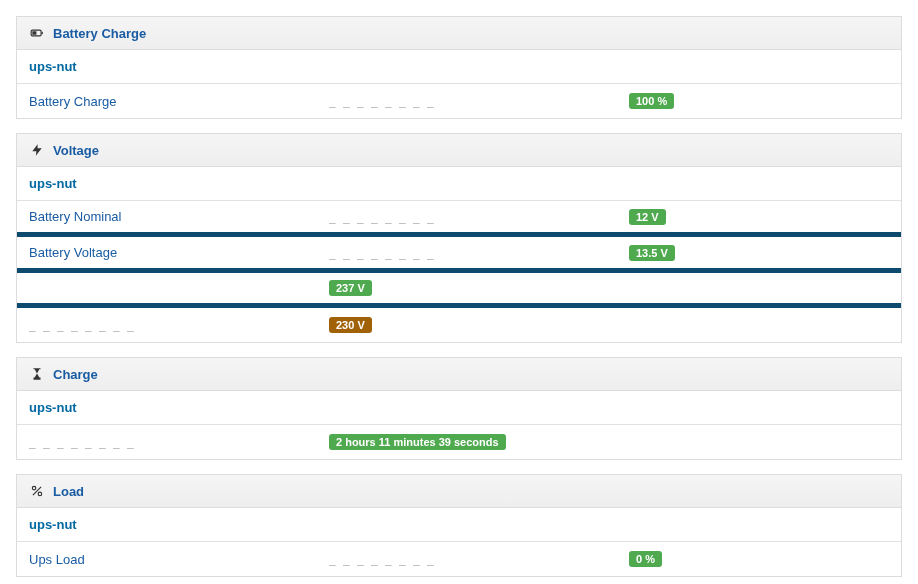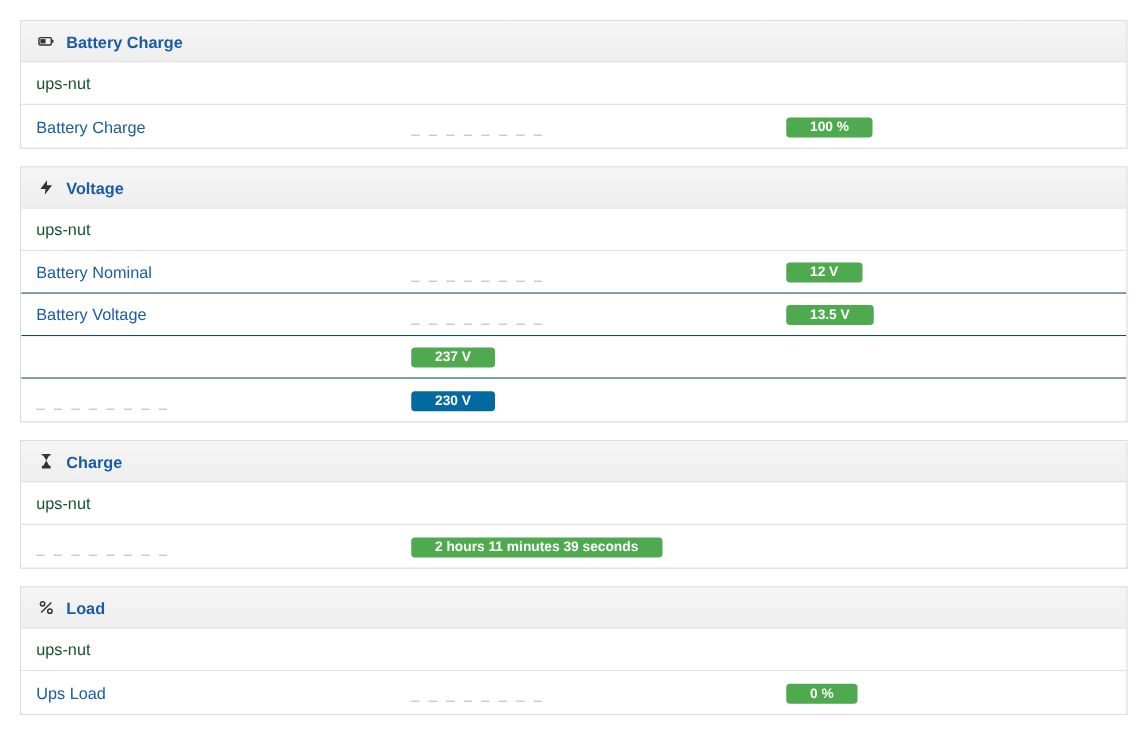--- a/index.html
+++ b/index.html
@@ -35,30 +35,30 @@
     align-items: center;
     justify-content: center;
     color: #333;
   }
   .panel-header .icon svg {
     width: 14px;
     height: 14px;
   }
   .device-row {
     padding: 9px 12px;
-    font-weight: normal;
-    color: #14532d;
+    font-weight: bold;
+    color: #0369a1;
     border-bottom: 1px solid #e1e1e1;
     background: #fff;
   }
   .data-row {
     display: flex;
     align-items: center;
     padding: 0 12px;
-    border-bottom: 1px solid #0c4a6e;
+    border-bottom: 5px solid #0c4a6e;
     background: #fff;
     min-height: 34px;
   }
   .data-row:last-child { border-bottom: none; }
   .col-label {
     width: 300px;
     color: #1a5ca3;
     padding: 8px 0;
     cursor: pointer;
   }
@@ -74,29 +74,29 @@
     padding: 6px 0;
   }
   .dashes {
     color: #b8b8b8;
     font-size: 12px;
     letter-spacing: 2px;
   }
   .no-dashes { visibility: hidden; }
   .badge {
     display: inline-block;
-    padding: 2px 19px;
+    padding: 2px 7px;
     border-radius: 3px;
     color: #fff;
     font-weight: bold;
     font-size: 11px;
     white-space: nowrap;
   }
   .badge-green { background: #4fa94f; }
-  .badge-red { background: #0369a1; }
+  .badge-red { background: #a16207; }
 </style>
 </head>
 <body>
 
 <div id="root">
     <div class="panel">
       <div class="panel-header">
         <span class="icon">
           <svg viewBox="0 0 24 24" fill="none" stroke="currentColor" stroke-width="2">
             <rect x="2" y="7" width="17" height="10" rx="2"></rect>

